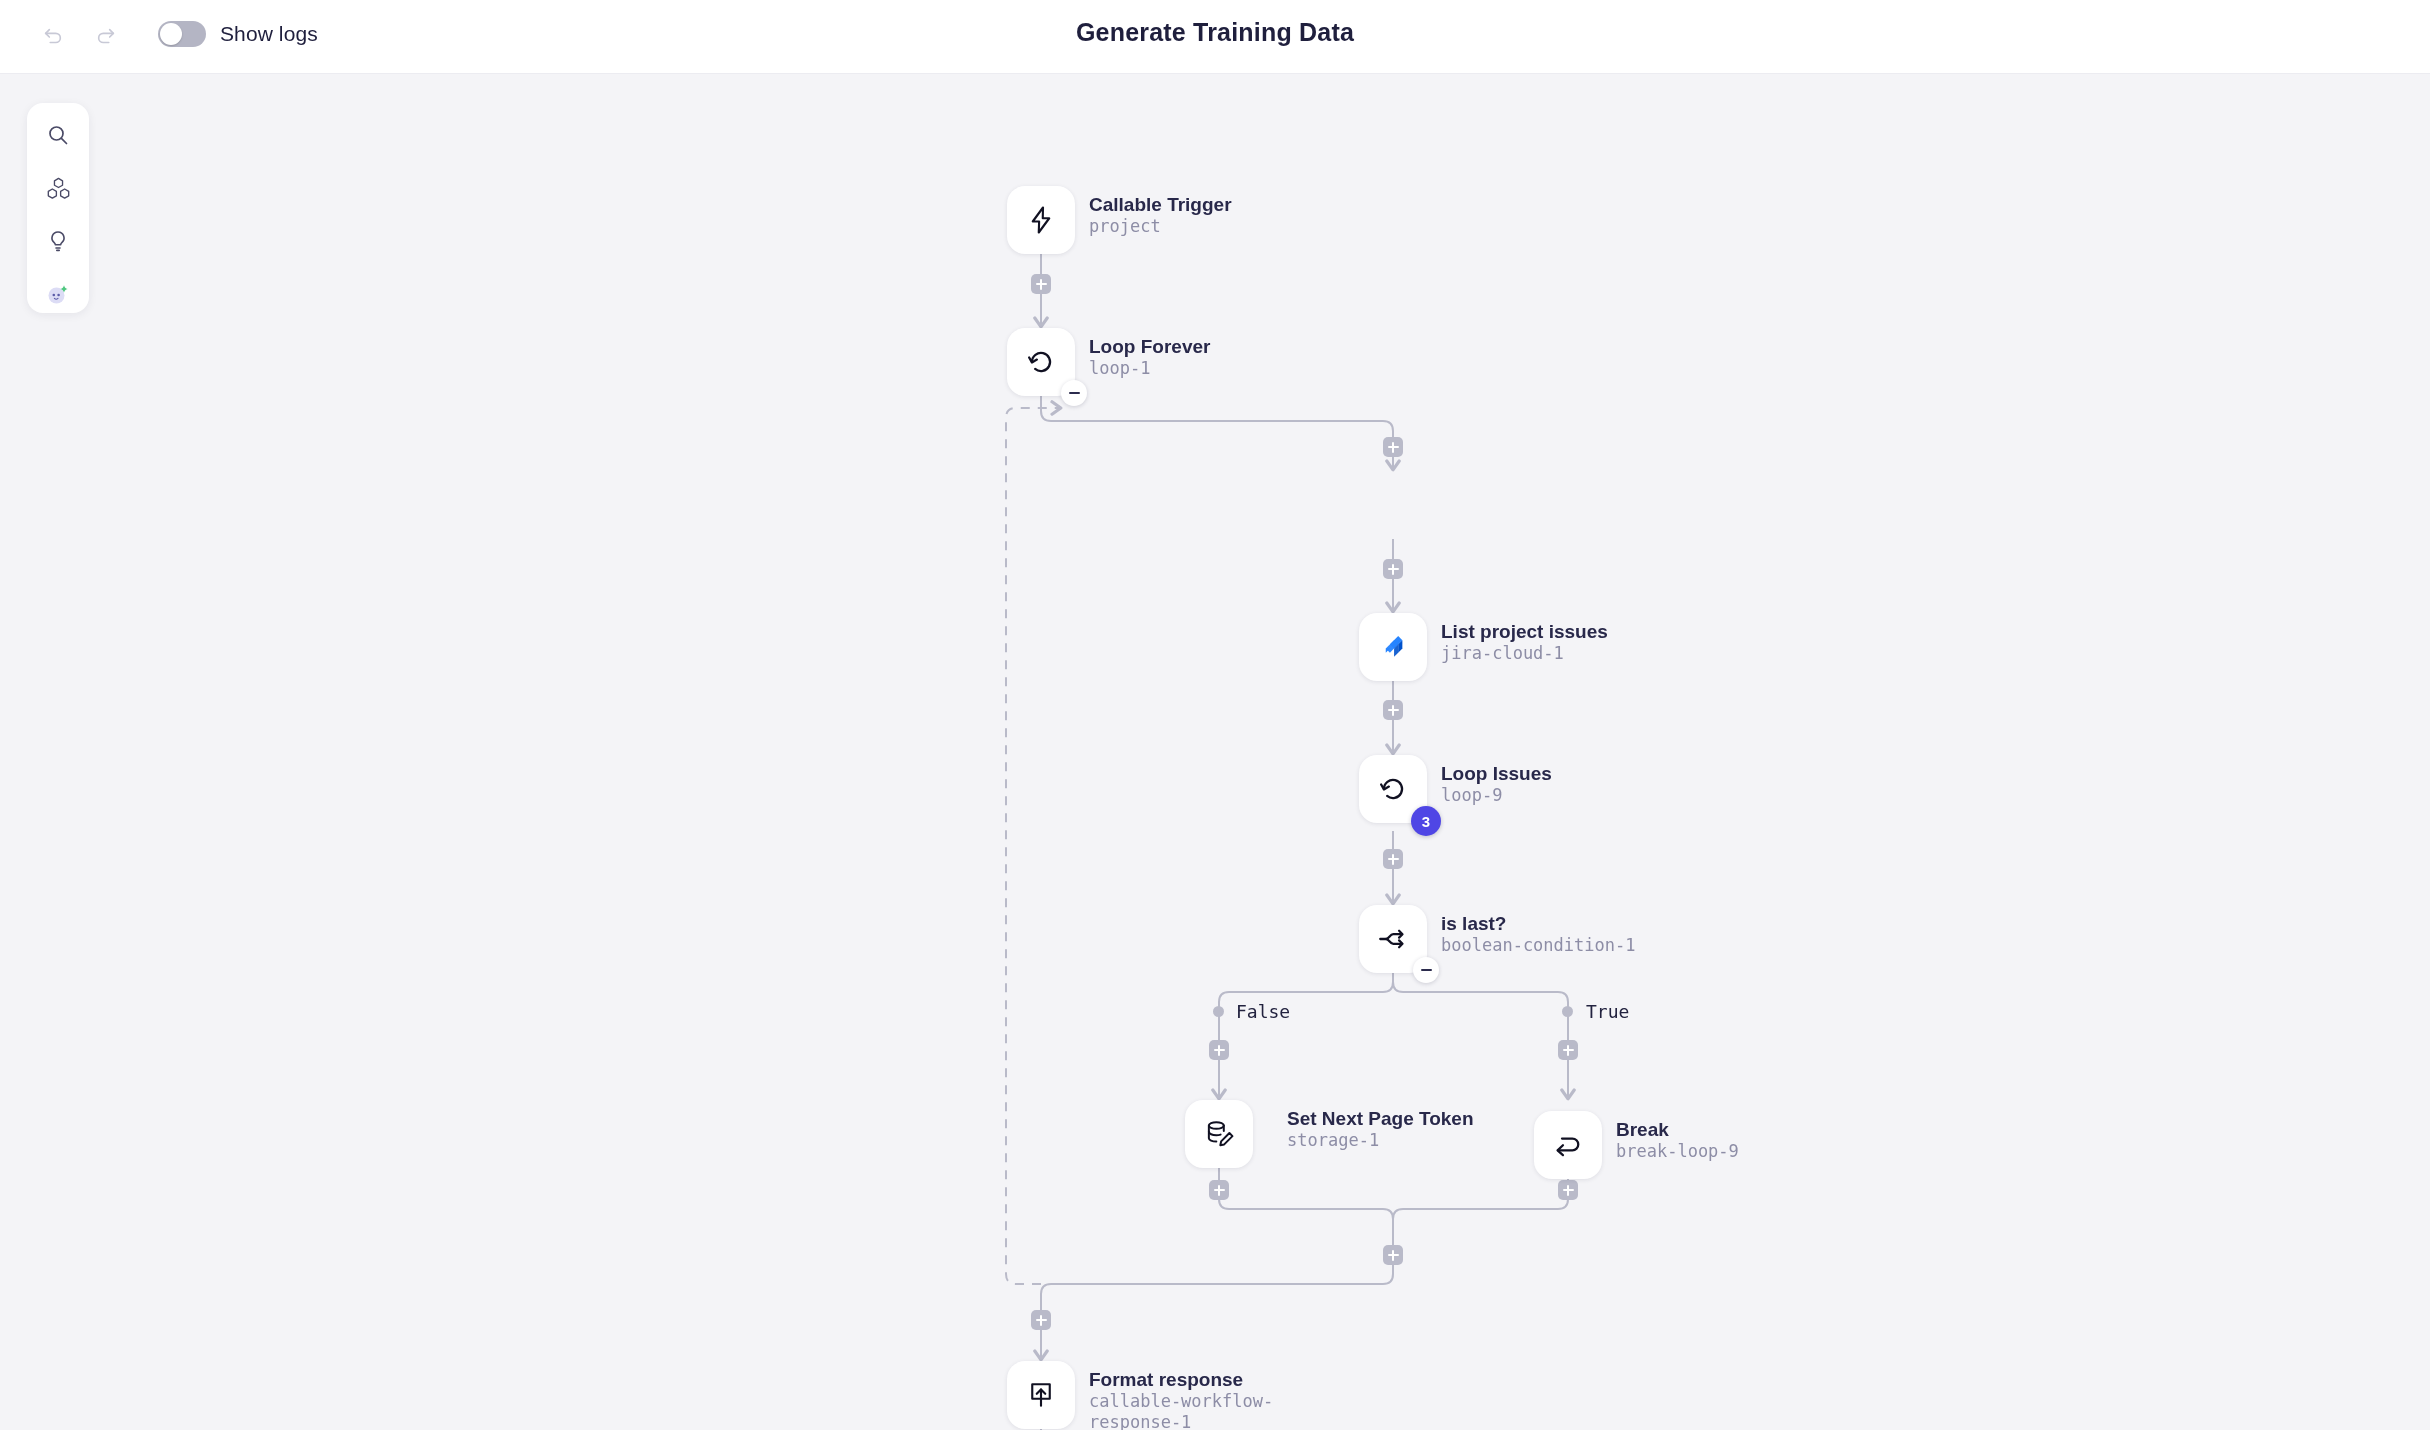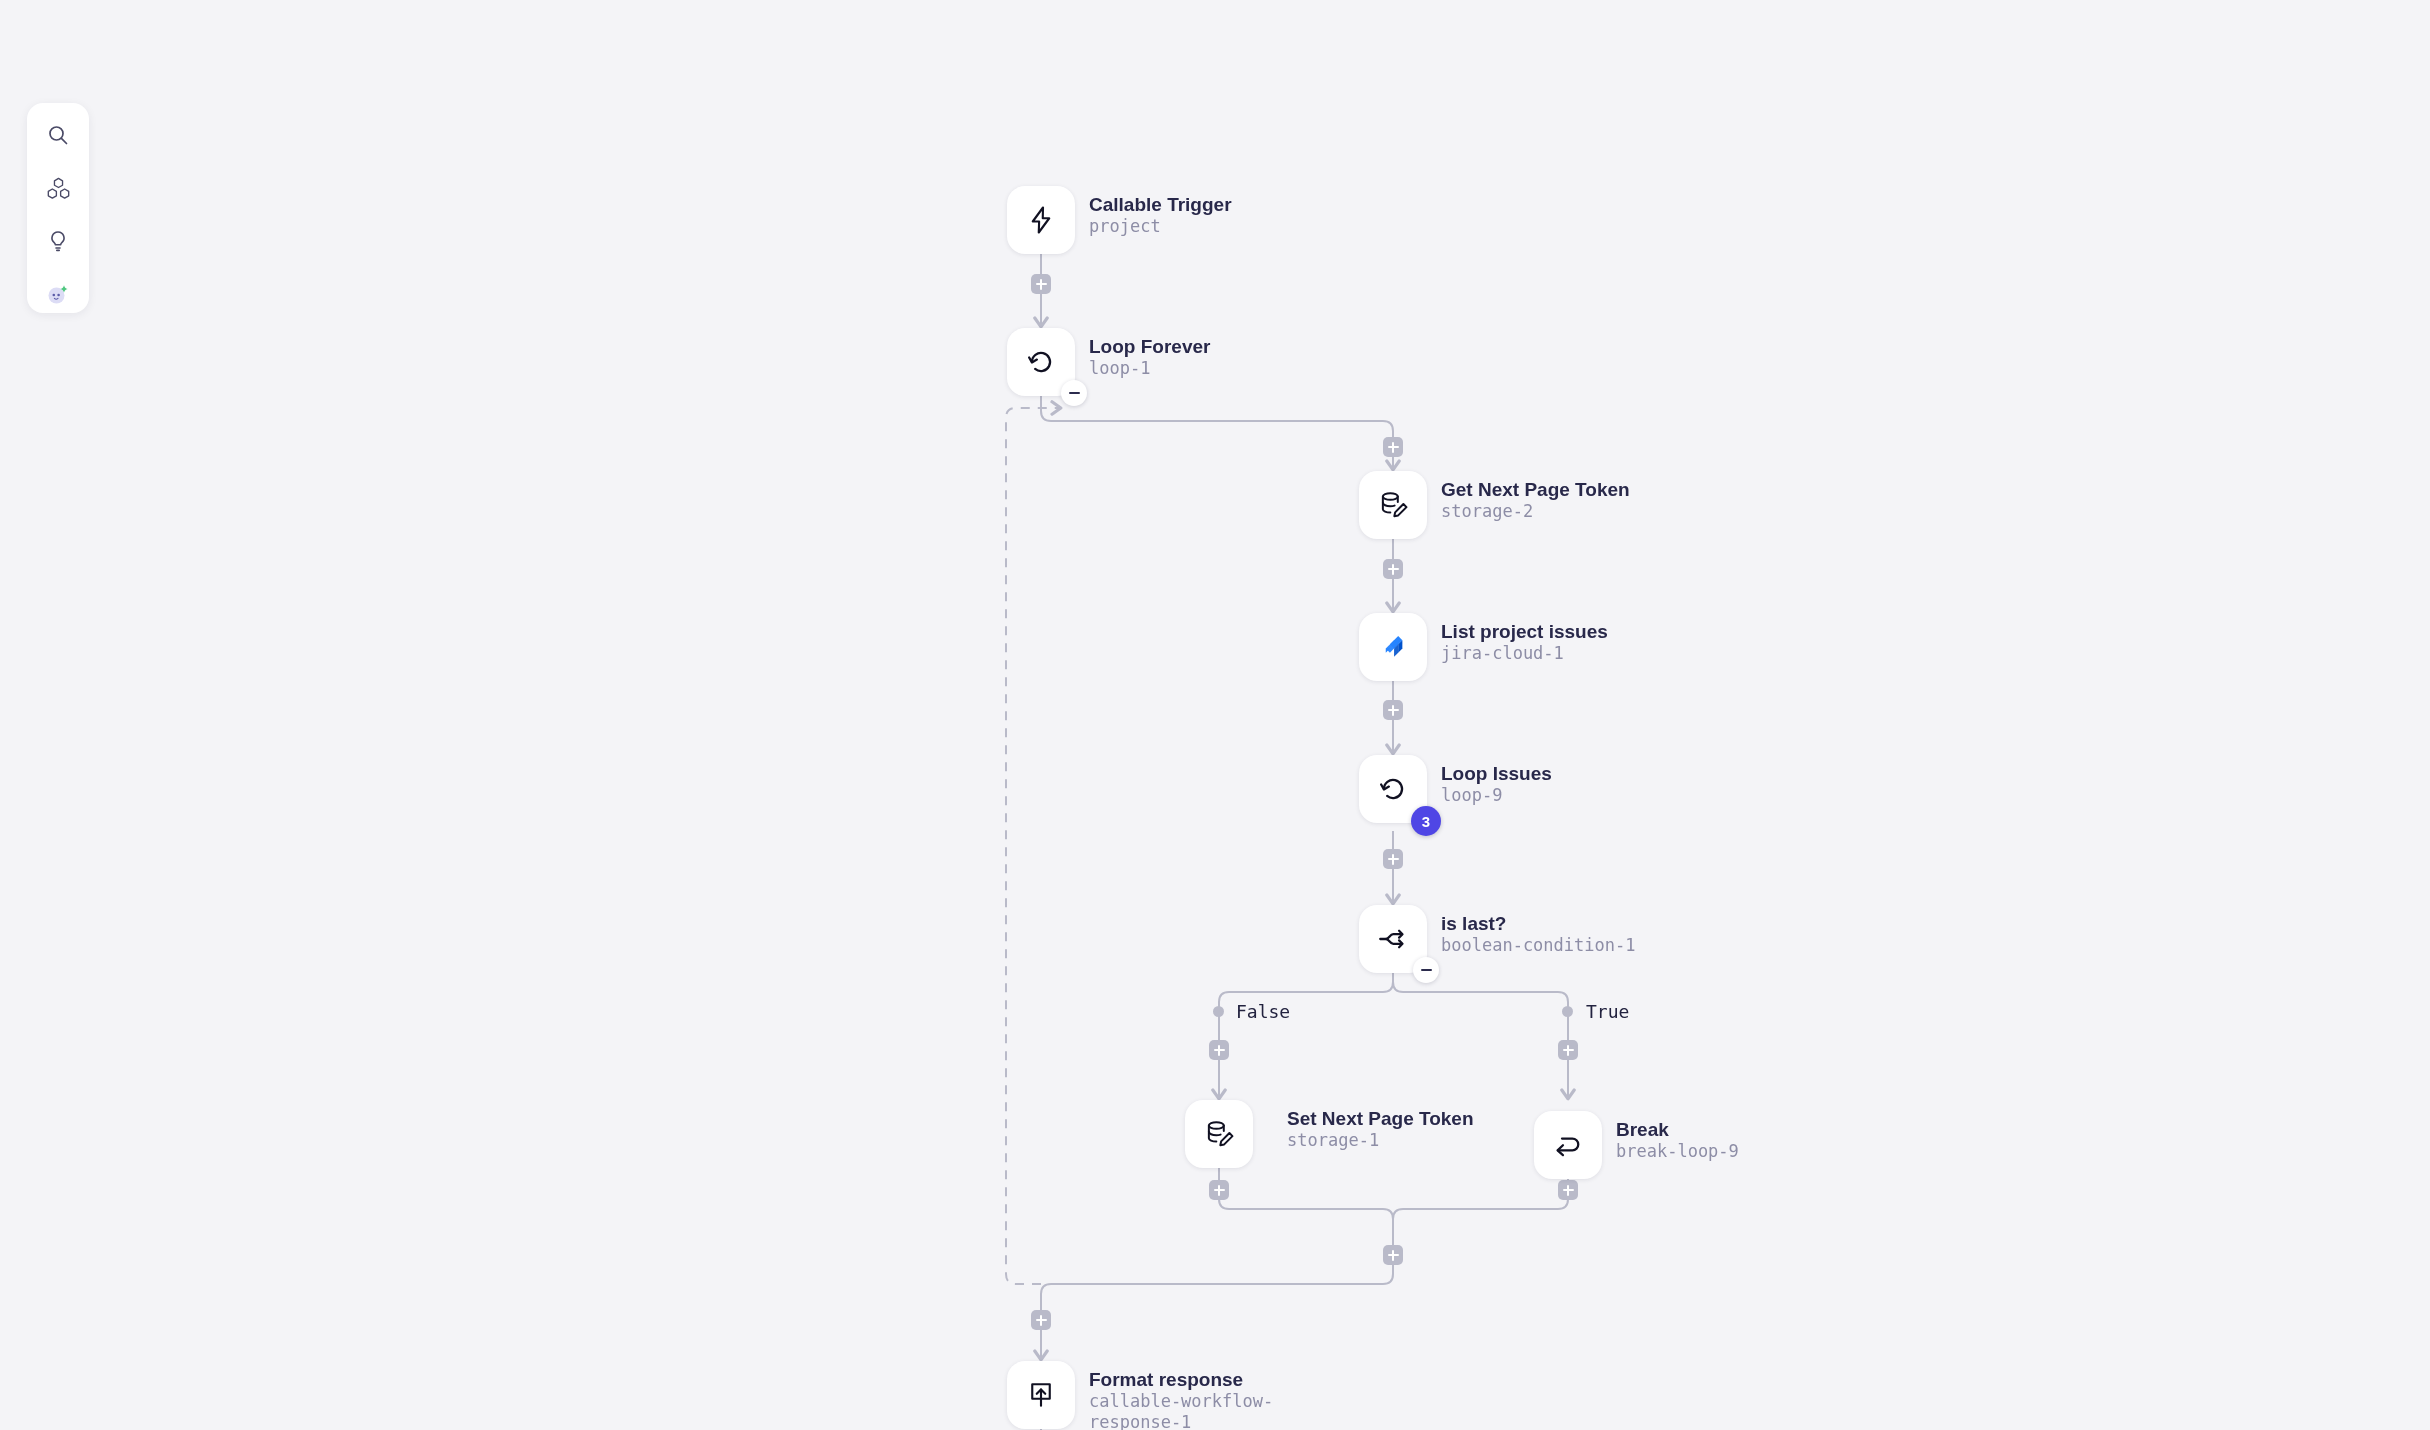--- a/index.html
+++ b/index.html
@@ -142,20 +142,45 @@
   .branch-dot {
     position: absolute; width: 11px; height: 11px; border-radius: 50%;
     background: #b9bac9;
   }
 </style>
 </head>
 <body>
 
 <div id="app">
 
+  <div class="topbar">
+
+    <div class="tb-icon-btn tb-undo">
+      <svg width="22" height="22" viewBox="0 0 24 24" fill="none" stroke="#c8c9d6" stroke-width="1.8" stroke-linecap="round" stroke-linejoin="round">
+        <path d="M4 8h11a5 5 0 0 1 0 10H9"></path>
+          <polyline points="8,4 4,8 8,12"></polyline>
+      </svg>
+    </div>
+
+    <div class="tb-icon-btn tb-redo">
+      <svg width="22" height="22" viewBox="0 0 24 24" fill="none" stroke="#c8c9d6" stroke-width="1.8" stroke-linecap="round" stroke-linejoin="round">
+        <path d="M20 8H9a5 5 0 0 0 0 10h6"></path>
+          <polyline points="16,4 20,8 16,12"></polyline>
+      </svg>
+    </div>
+
+    <div class="toggle-wrap">
+      <div class="toggle">
+        <div class="knob"></div>
+      </div>
+      <div class="toggle-label">Show logs</div>
+    </div>
+
+    <div class="page-title">Generate Training Data</div>
+  </div>
 
   <div class="rail">
 
     <div class="rail-btn">
       <svg width="24" height="24" viewBox="0 0 24 24" fill="none" stroke="#4a4a66" stroke-width="1.7" stroke-linecap="round">
         <circle cx="10.5" cy="10.5" r="6.5"></circle>
           <line x1="15.4" y1="15.4" x2="20.5" y2="20.5"></line>
       </svg>
     </div>
 
@@ -266,95 +291,80 @@
         <div class="badge-collapse">
             <i></i>
           </div>
       </div>
       <div class="node-text">
         <div class="node-title">Loop Forever</div>
         <div class="node-sub">loop-1</div>
       </div>
     </div>
 
-    <div class="node" style="left:1359px; top:397px;">
+
+    <div class="node" style="left:1359px; top:539px;">
+      <div class="node-card">
+        <svg width="34" height="34" viewBox="0 0 32 32">
+          <path d="M22.8 5.6 15 13.4l-3.9-3.9 7.8-7.8z" fill="#2684ff" transform="translate(2,4)"></path>
+          <path d="M18.9 9.5 11.1 17.3 7.2 13.4 15 5.6z" fill="#2684ff" transform="translate(2,4)" opacity=".95"></path>
+          <path d="M22.8 5.6v7.8l-3.9 3.9V9.5z" fill="#0052cc" transform="translate(2,4)"></path>
+          <path d="M18.9 9.5v7.8L15 21.2v-7.8z" fill="#0052cc" transform="translate(2,4)" opacity=".9"></path>
+          <path d="M11.1 13.4 7.2 17.3v-3.9z" fill="#2684ff" transform="translate(2,4)"></path>
+        </svg>
+      </div>
+      <div class="node-text">
+        <div class="node-title">List project issues</div>
+        <div class="node-sub">jira-cloud-1</div>
+      </div>
+    </div>
+
+    <div class="node" style="left:1359px; top:681px;">
+      <div class="node-card stacked">
+        <svg width="32" height="32" viewBox="0 0 24 24" fill="none" stroke="#111122" stroke-width="1.7" stroke-linecap="round" stroke-linejoin="round">
+          <path d="M5.2 12a6.8 6.8 0 1 1 2.4 5.2"></path>
+          <polyline points="3.1,8.6 5.2,12.3 8.9,10.2"></polyline>
+        </svg>
+        <div class="badge-count">3</div>
+      </div>
+      <div class="node-text">
+        <div class="node-title">Loop Issues</div>
+        <div class="node-sub">loop-9</div>
+      </div>
+    </div>
+
+    <div class="node" style="left:1359px; top:831px;">
+      <div class="node-card">
+        <svg width="34" height="34" viewBox="0 0 24 24" fill="none" stroke="#111122" stroke-width="1.6" stroke-linecap="round" stroke-linejoin="round">
+          <path d="M3 12h4.2c2 0 2.6-3.4 5-3.4h6"></path>
+          <polyline points="16.3,6.2 18.7,8.6 16.3,11"></polyline>
+          <path d="M7.2 12c2 0 2.6 3.4 5 3.4h6"></path>
+          <polyline points="16.3,13 18.7,15.4 16.3,17.8"></polyline>
+        </svg>
+        <div class="badge-collapse">
+            <i></i>
+          </div>
+      </div>
+      <div class="node-text">
+        <div class="node-title">is last?</div>
+        <div class="node-sub">boolean-condition-1</div>
+      </div>
+    </div>
+
+    <div class="node" style="left:1185px; top:1026px;gap:20px;">
       <div class="node-card">
         <svg width="32" height="32" viewBox="0 0 24 24" fill="none" stroke="#111122" stroke-width="1.5" stroke-linecap="round" stroke-linejoin="round">
           <ellipse cx="10" cy="5.6" rx="5.6" ry="2.5"></ellipse>
           <path d="M4.4 5.6v9.6c0 1.4 2.5 2.5 5.6 2.5"></path>
           <path d="M15.6 5.6v4.1"></path>
           <path d="M4.4 10.4c0 1.4 2.5 2.5 5.6 2.5 1.2 0 2.3-.17 3.2-.45"></path>
           <path d="M19.8 11.3 13.6 17.5l-.6 2.9 2.9-.6 6.2-6.2z"></path>
         </svg>
       </div>
       <div class="node-text">
-        <div class="node-title">Get Next Page Token</div>
-        <div class="node-sub">storage-2</div>
-      </div>
-    </div>
-
-    <div class="node" style="left:1359px; top:539px;">
-      <div class="node-card">
-        <svg width="34" height="34" viewBox="0 0 32 32">
-          <path d="M22.8 5.6 15 13.4l-3.9-3.9 7.8-7.8z" fill="#2684ff" transform="translate(2,4)"></path>
-          <path d="M18.9 9.5 11.1 17.3 7.2 13.4 15 5.6z" fill="#2684ff" transform="translate(2,4)" opacity=".95"></path>
-          <path d="M22.8 5.6v7.8l-3.9 3.9V9.5z" fill="#0052cc" transform="translate(2,4)"></path>
-          <path d="M18.9 9.5v7.8L15 21.2v-7.8z" fill="#0052cc" transform="translate(2,4)" opacity=".9"></path>
-          <path d="M11.1 13.4 7.2 17.3v-3.9z" fill="#2684ff" transform="translate(2,4)"></path>
-        </svg>
-      </div>
-      <div class="node-text">
-        <div class="node-title">List project issues</div>
-        <div class="node-sub">jira-cloud-1</div>
-      </div>
-    </div>
-
-    <div class="node" style="left:1359px; top:681px;">
-      <div class="node-card stacked">
-        <svg width="32" height="32" viewBox="0 0 24 24" fill="none" stroke="#111122" stroke-width="1.7" stroke-linecap="round" stroke-linejoin="round">
-          <path d="M5.2 12a6.8 6.8 0 1 1 2.4 5.2"></path>
-          <polyline points="3.1,8.6 5.2,12.3 8.9,10.2"></polyline>
-        </svg>
-        <div class="badge-count">3</div>
-      </div>
-      <div class="node-text">
-        <div class="node-title">Loop Issues</div>
-        <div class="node-sub">loop-9</div>
-      </div>
-    </div>
-
-    <div class="node" style="left:1359px; top:831px;">
-      <div class="node-card">
-        <svg width="34" height="34" viewBox="0 0 24 24" fill="none" stroke="#111122" stroke-width="1.6" stroke-linecap="round" stroke-linejoin="round">
-          <path d="M3 12h4.2c2 0 2.6-3.4 5-3.4h6"></path>
-          <polyline points="16.3,6.2 18.7,8.6 16.3,11"></polyline>
-          <path d="M7.2 12c2 0 2.6 3.4 5 3.4h6"></path>
-          <polyline points="16.3,13 18.7,15.4 16.3,17.8"></polyline>
-        </svg>
-        <div class="badge-collapse">
-            <i></i>
-          </div>
-      </div>
-      <div class="node-text">
-        <div class="node-title">is last?</div>
-        <div class="node-sub">boolean-condition-1</div>
-      </div>
-    </div>
-
-    <div class="node" style="left:1185px; top:1026px;gap:20px;">
-      <div class="node-card">
-        <svg width="32" height="32" viewBox="0 0 24 24" fill="none" stroke="#111122" stroke-width="1.5" stroke-linecap="round" stroke-linejoin="round">
-          <ellipse cx="10" cy="5.6" rx="5.6" ry="2.5"></ellipse>
-          <path d="M4.4 5.6v9.6c0 1.4 2.5 2.5 5.6 2.5"></path>
-          <path d="M15.6 5.6v4.1"></path>
-          <path d="M4.4 10.4c0 1.4 2.5 2.5 5.6 2.5 1.2 0 2.3-.17 3.2-.45"></path>
-          <path d="M19.8 11.3 13.6 17.5l-.6 2.9 2.9-.6 6.2-6.2z"></path>
-        </svg>
-      </div>
-      <div class="node-text">
         <div class="node-title">Set Next Page Token</div>
         <div class="node-sub">storage-1</div>
       </div>
     </div>
 
     <div class="node" style="left:1534px; top:1026px;margin-top:11px;">
       <div class="node-card">
         <svg width="32" height="32" viewBox="0 0 24 24" fill="none" stroke="#111122" stroke-width="1.7" stroke-linecap="round" stroke-linejoin="round">
           <path d="M7.5 7.2h7.8a4.4 4.4 0 0 1 0 8.8H4.4"></path>
           <polyline points="8.2,12.2 4.2,16 8.2,19.6"></polyline>

